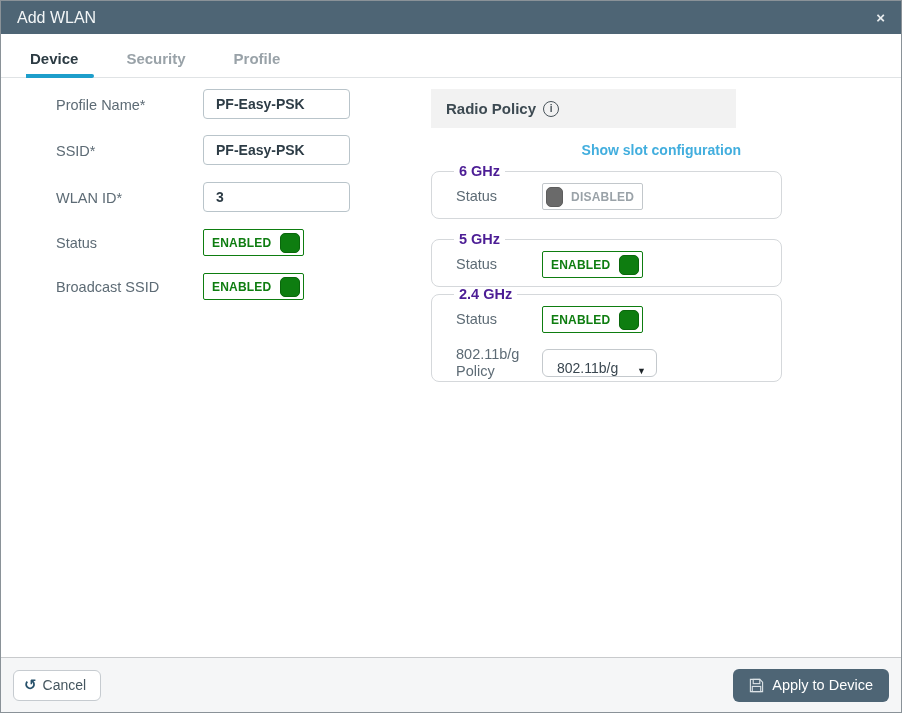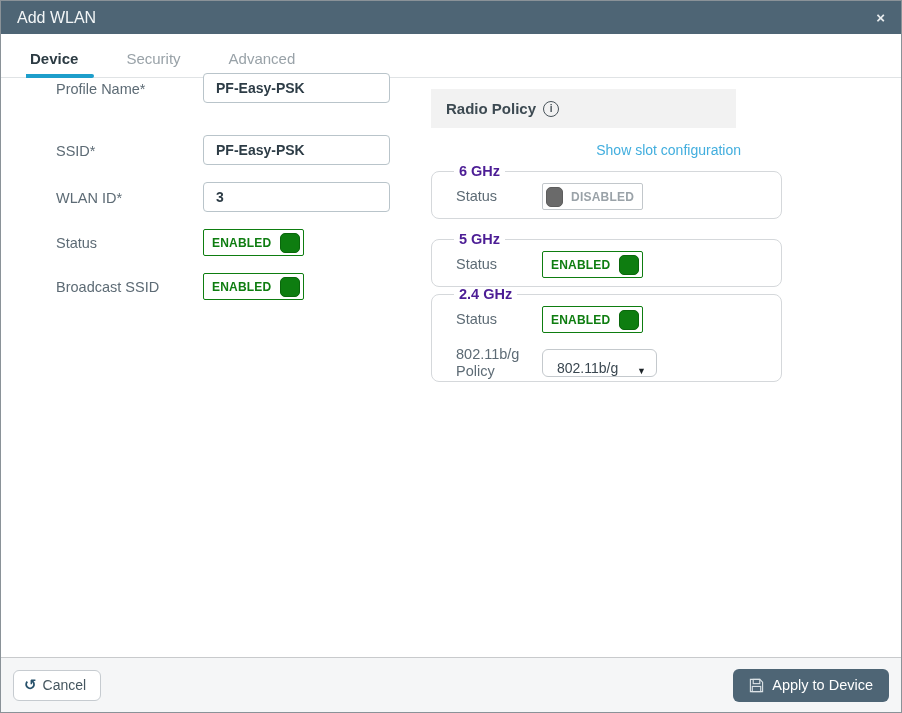--- a/index.html
+++ b/index.html
@@ -31,32 +31,33 @@
     padding-left: 27px;
     display: flex; align-items: flex-end;
   }
   .tab {
     margin-right: 44px;
     padding: 0 2px 10px 2px;
     font-size: 15px;
     color: #99a2a8;
     cursor: pointer;
     position: relative;
+    font-weight: bold;
   }
   .tab.active { color: #2c3b43; font-weight: bold; }
   .tab.active::after {
     content: "";
     position: absolute; left: -2px; right: -14px; bottom: -1px;
     height: 4px; background: #1d9ecb; border-radius: 0 3px 3px 0;
   }
   
   .frow { position: absolute; left: 55px; display: flex; align-items: center; }
   .flabel { width: 147px; font-size: 14.5px; color: #5d6b75; align-self: flex-start; line-height: 1.2; padding-top: 8px; }
   .tinput {
-    width: 187px; height: 30px;
+    width: 147px; height: 30px;
     border: 1px solid #b9c4ca; border-radius: 4px;
     padding: 0 12px;
     font-family: "Liberation Sans", sans-serif;
     font-size: 14px; font-weight: bold; color: #2d3c46;
     outline: none; background: #fff;
   }
   
   .toggle {
     height: 27px; width: 101px;
     border: 1px solid #0e7d10; border-radius: 2px;
@@ -90,21 +91,21 @@
   .info-icon {
     width: 16px; height: 16px; margin-left: 7px;
     border: 1px solid #49545b; border-radius: 50%;
     font-size: 10px; font-weight: bold; color: #49545b;
     display: inline-flex; align-items: center; justify-content: center;
     font-style: normal;
   }
   .slot-link {
     position: absolute; left: 430px; top: 141px; width: 310px;
     text-align: right;
-    font-size: 14px; color: #42aede; cursor: pointer;
+    font-size: 14px; color: #42aede; cursor: pointer; font-weight: bold;
   }
   fieldset.band {
     position: absolute; left: 430px; width: 351px;
     border: 1px solid #d5d8db; border-radius: 8px;
     padding: 0 12px;
   }
   fieldset.band legend {
     margin-left: 10px; padding: 0 5px;
     font-size: 14.5px; font-weight: bold; color: #4c1d95;
   }
@@ -156,25 +157,25 @@
 </div>
 
 <div class="tabbar">
   <div class="tab active">
     <span>Device</span>
   </div>
   <div class="tab">
     <span>Security</span>
   </div>
   <div class="tab">
-    <span>Advanced</span>
-  </div>
-</div>
-
-<div class="frow" style="top:72px;align-items:flex-end;">
+    <span>Profile</span>
+  </div>
+</div>
+
+<div class="frow" style="top:88px;align-items:flex-end;">
   <div class="flabel">Profile Name*</div>
   <input class="tinput" type="text" value="PF-Easy-PSK" style="">
 </div>
 
 <div class="frow" style="top:134px;">
   <div class="flabel">SSID*</div>
   <input class="tinput" type="text" value="PF-Easy-PSK" style="">
 </div>
 
 <div class="frow" style="top:181px;">

